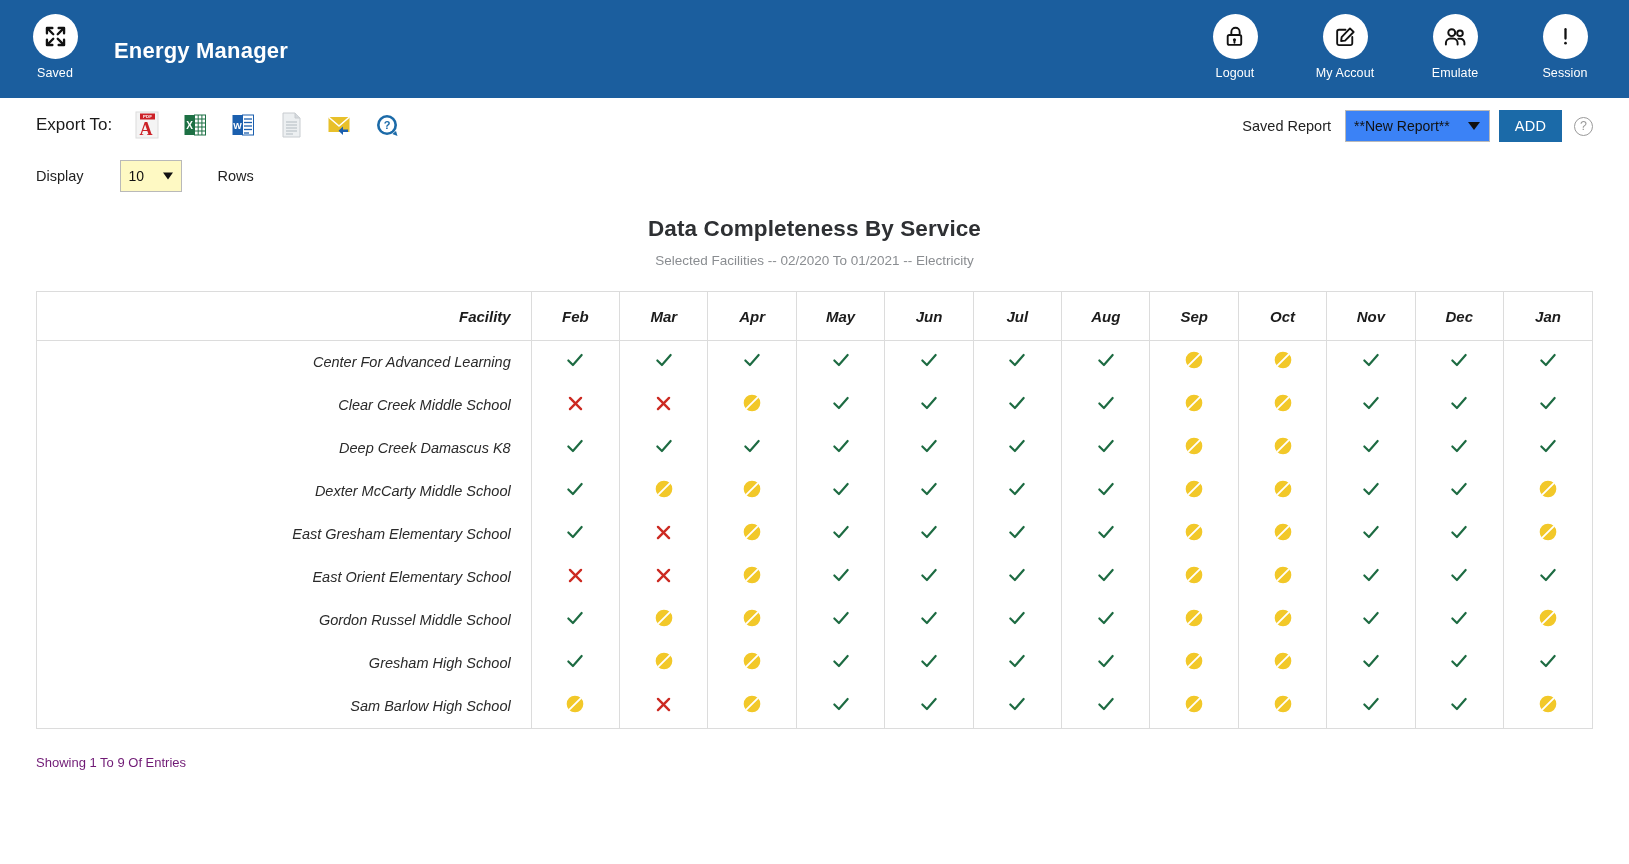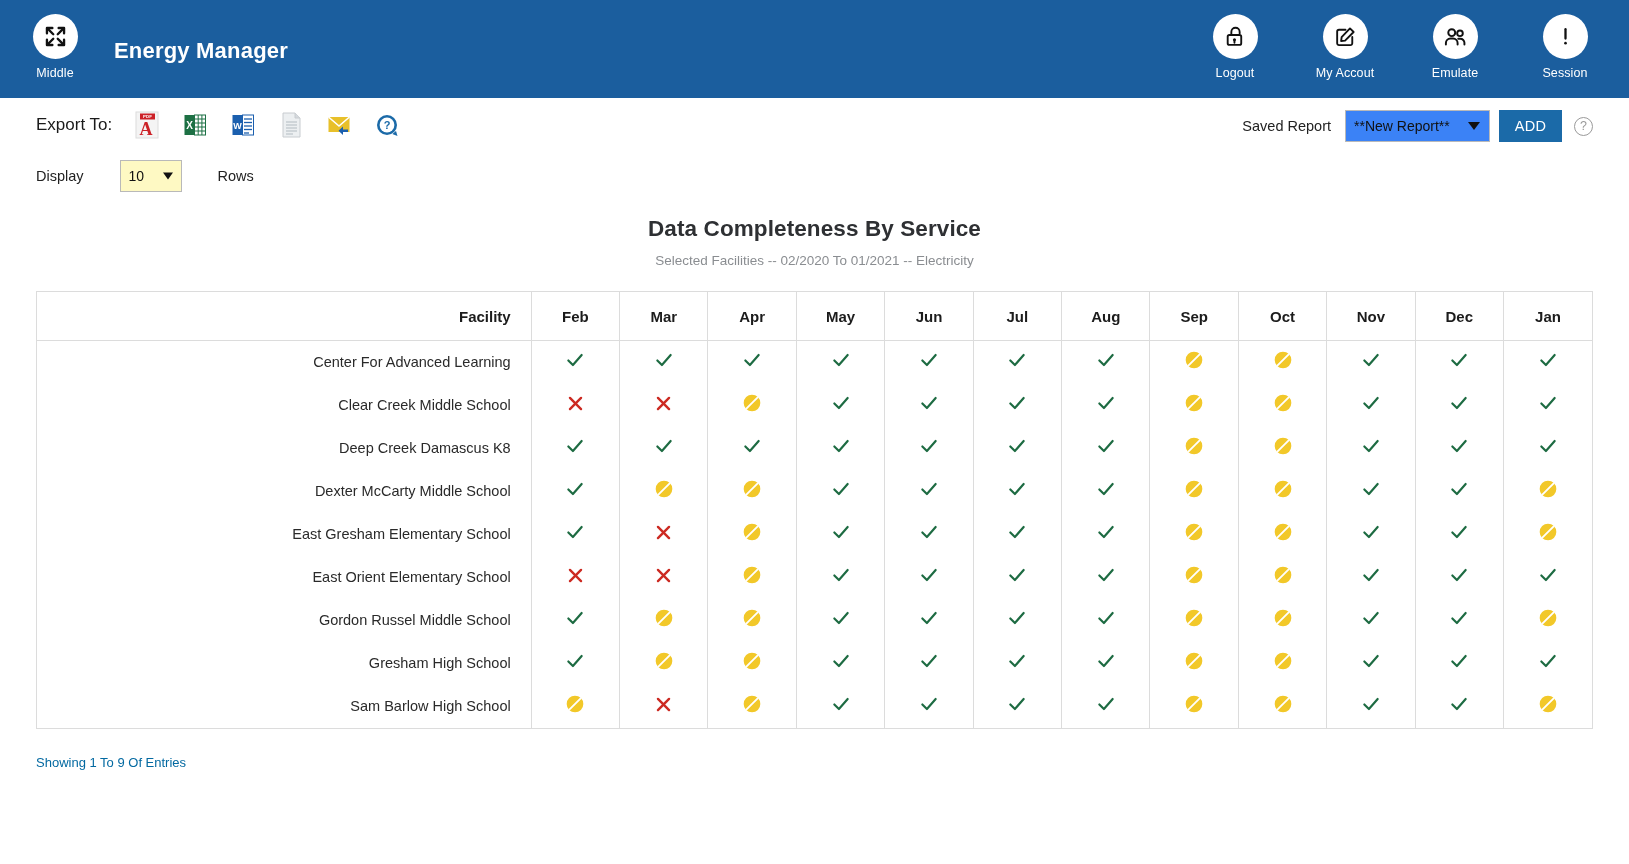--- a/index.html
+++ b/index.html
@@ -198,20 +198,21 @@
   
   .table-wrap {
     margin: 23px 36px 0 36px;
     border: 1px solid #dcdcdc;
     background: #fff;
   }
   table.dc {
     width: 100%;
     border-collapse: collapse;
     table-layout: fixed;
+    font-style: italic;
   }
   table.dc thead th {
     font-size: 15px;
     font-weight: bold;
     color: #1c1c1c;
     padding: 16px 0 15px 0;
     border-bottom: 1px solid #dcdcdc;
     border-left: 1px solid #dcdcdc;
     text-align: center;
   }
@@ -239,42 +240,42 @@
 
   
   .glyph { display: inline-block; line-height: 1; }
   .g-check { width: 20px; height: 20px; }
   .g-cross { width: 19px; height: 19px; }
   .g-part  { width: 20px; height: 20px; }
 
   .footer-note {
     margin: 26px 0 15px 36px;
     font-size: 13px;
-    color: #0369a1;
+    color: #701a75;
   }
 </style>
 </head>
 <body>
 
 <div class="topbar">
   <div class="brand-block">
     <div class="expand-wrap">
       <div class="circle-icon">
         <svg width="27" height="27" viewBox="0 0 24 24" fill="none" stroke="#111" stroke-width="2.1" stroke-linecap="round" stroke-linejoin="round">
           <path d="M9.2 4.4 L4.4 4.4 L4.4 9.2"></path>
             <path d="M4.6 4.6 L10 10"></path>
           <path d="M14.8 4.4 L19.6 4.4 L19.6 9.2"></path>
             <path d="M19.4 4.6 L14 10"></path>
           <path d="M9.2 19.6 L4.4 19.6 L4.4 14.8"></path>
             <path d="M4.6 19.4 L10 14"></path>
           <path d="M14.8 19.6 L19.6 19.6 L19.6 14.8"></path>
             <path d="M19.4 19.4 L14 14"></path>
         </svg>
       </div>
-      <span class="icon-caption">Middle</span>
+      <span class="icon-caption">Saved</span>
     </div>
     <div class="app-title">Energy Manager</div>
   </div>
 
   <div class="topbar-actions">
     <div class="action-item">
       <div class="circle-icon">
         <svg width="25" height="25" viewBox="0 0 24 24" fill="none" stroke="#111" stroke-width="1.8" stroke-linecap="round">
           <rect x="4.5" y="10.5" width="13" height="9.5" rx="1.6"></rect>
           <path d="M8 10.5 V7.6 a4 4 0 0 1 8 0 V9"></path>

